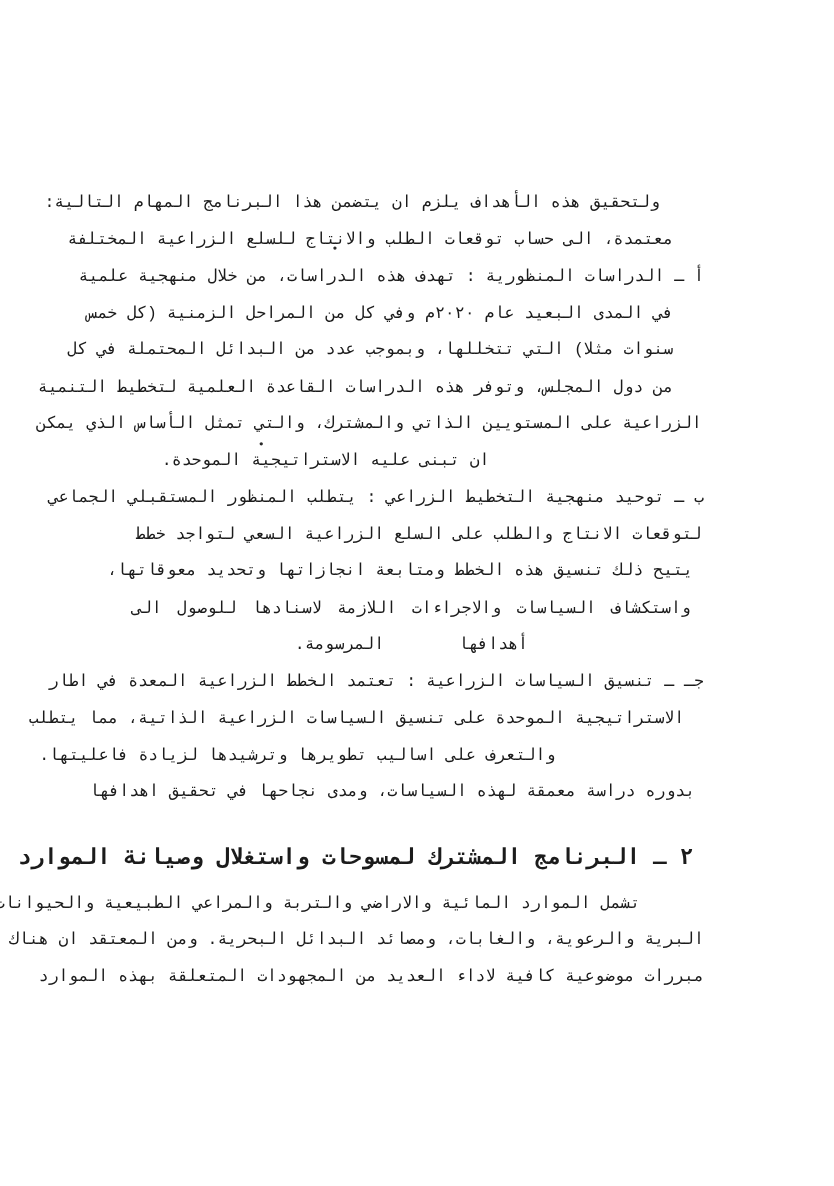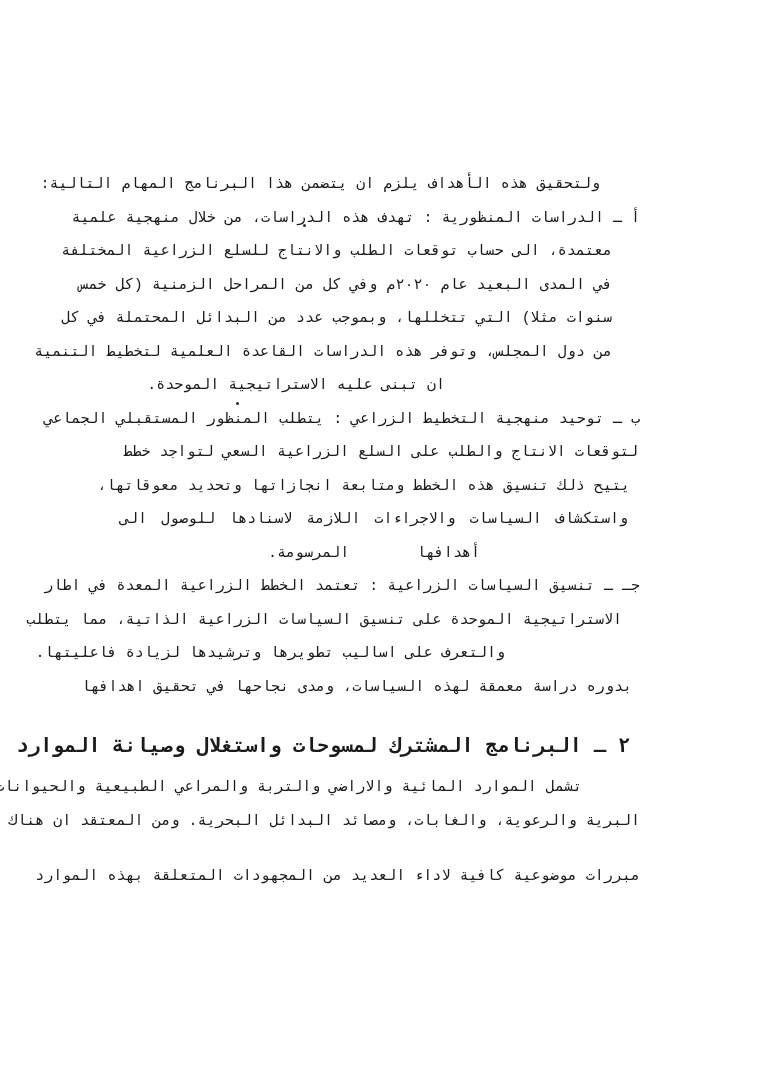--- a/index.html
+++ b/index.html
@@ -63,43 +63,44 @@
 </style>
 </head>
 <body>
 
 <div class="page">
 
   <div class="text-block">
 
     <div class="ln" style="padding-right:40px; padding-left:60px;">ولتحقيق هذه الأهداف يلزم ان يتضمن هذا البرنامج المهام التالية:</div>
 
+    <div class="ln" style="padding-right:28px; padding-left:0;">معتمدة، الى حساب توقعات الطلب والانتاج للسلع الزراعية المختلفة</div>
     <div class="ln" style="padding-right:0; padding-left:0;">أ ـ الدراسات المنظورية : تهدف هذه الدراسات، من خلال منهجية علمية</div>
-    <div class="ln" style="padding-right:28px; padding-left:0;">معتمدة، الى حساب توقعات الطلب والانتاج للسلع الزراعية المختلفة</div>
     <div class="ln" style="padding-right:28px; padding-left:0;">في المدى البعيد عام ٢٠٢٠م وفي كل من المراحل الزمنية (كل خمس</div>
     <div class="ln" style="padding-right:28px; padding-left:0;">سنوات مثلا) التي تتخللها، وبموجب عدد من البدائل المحتملة في كل</div>
     <div class="ln" style="padding-right:28px; padding-left:0;">من دول المجلس، وتوفر هذه الدراسات القاعدة العلمية لتخطيط التنمية</div>
+    <div class="ln" style="padding-right:2px; padding-left:0;">الزراعية على المستويين الذاتي والمشترك، والتي تمثل الأساس الذي يمكن</div>
     <div class="ln" style="padding-right:195px; padding-left:90px;">ان تبنى عليه الاستراتيجية الموحدة.</div>
 
     <div class="ln" style="padding-right:0; padding-left:0;">ب ـ توحيد منهجية التخطيط الزراعي : يتطلب المنظور المستقبلي الجماعي</div>
     <div class="ln" style="padding-right:2px; padding-left:60px;">لتوقعات الانتاج والطلب على السلع الزراعية السعي لتواجد خطط</div>
     <div class="ln" style="padding-right:10px; padding-left:40px;">يتيح ذلك تنسيق هذه الخطط ومتابعة انجازاتها وتحديد معوقاتها،</div>
     <div class="ln" style="padding-right:12px; padding-left:2px;">واستكشاف السياسات والاجراءات اللازمة لاسنادها للوصول الى</div>
     <div class="ln" style="padding-right:160px; padding-left:150px;">أهدافها المرسومة.</div>
 
     <div class="ln" style="padding-right:0; padding-left:6px;margin-left:36px;">جـ ـ تنسيق السياسات الزراعية : تعتمد الخطط الزراعية المعدة في اطار</div>
     <div class="ln" style="padding-right:18px; padding-left:28px;">الاستراتيجية الموحدة على تنسيق السياسات الزراعية الذاتية، مما يتطلب</div>
     <div class="ln" style="padding-right:135px; padding-left:70px;">والتعرف على اساليب تطويرها وترشيدها لزيادة فاعليتها.</div>
     <div class="ln" style="padding-right:8px; padding-left:65px;">بدوره دراسة معمقة لهذه السياسات، ومدى نجاحها في تحقيق اهدافها</div>
 
     <div class="ln heading" style="padding-right:10px; padding-left:100px;">٢ ـ البرنامج المشترك لمسوحات واستغلال وصيانة الموارد الطبيعية:</div>
 
     <div class="ln first-closing" style="padding-right:58px; padding-left:6px;">تشمل الموارد المائية والاراضي والتربة والمراعي الطبيعية والحيوانات</div>
     <div class="ln" style="padding-right:0; padding-left:0;">البرية والرعوية، والغابات، ومصائد البدائل البحرية. ومن المعتقد ان هناك</div>
-    <div class="ln" style="padding-right:0; padding-left:8px;margin-top:22px;">مبررات موضوعية كافية لاداء العديد من المجهودات المتعلقة بهذه الموارد</div>
+    <div class="ln" style="padding-right:0; padding-left:8px;">مبررات موضوعية كافية لاداء العديد من المجهودات المتعلقة بهذه الموارد</div>
 
   </div>
 
   <div class="speck speck-1"></div>
   <div class="speck speck-2"></div>
 
   <div class="page-number">٥</div>
 
 </div>
 

